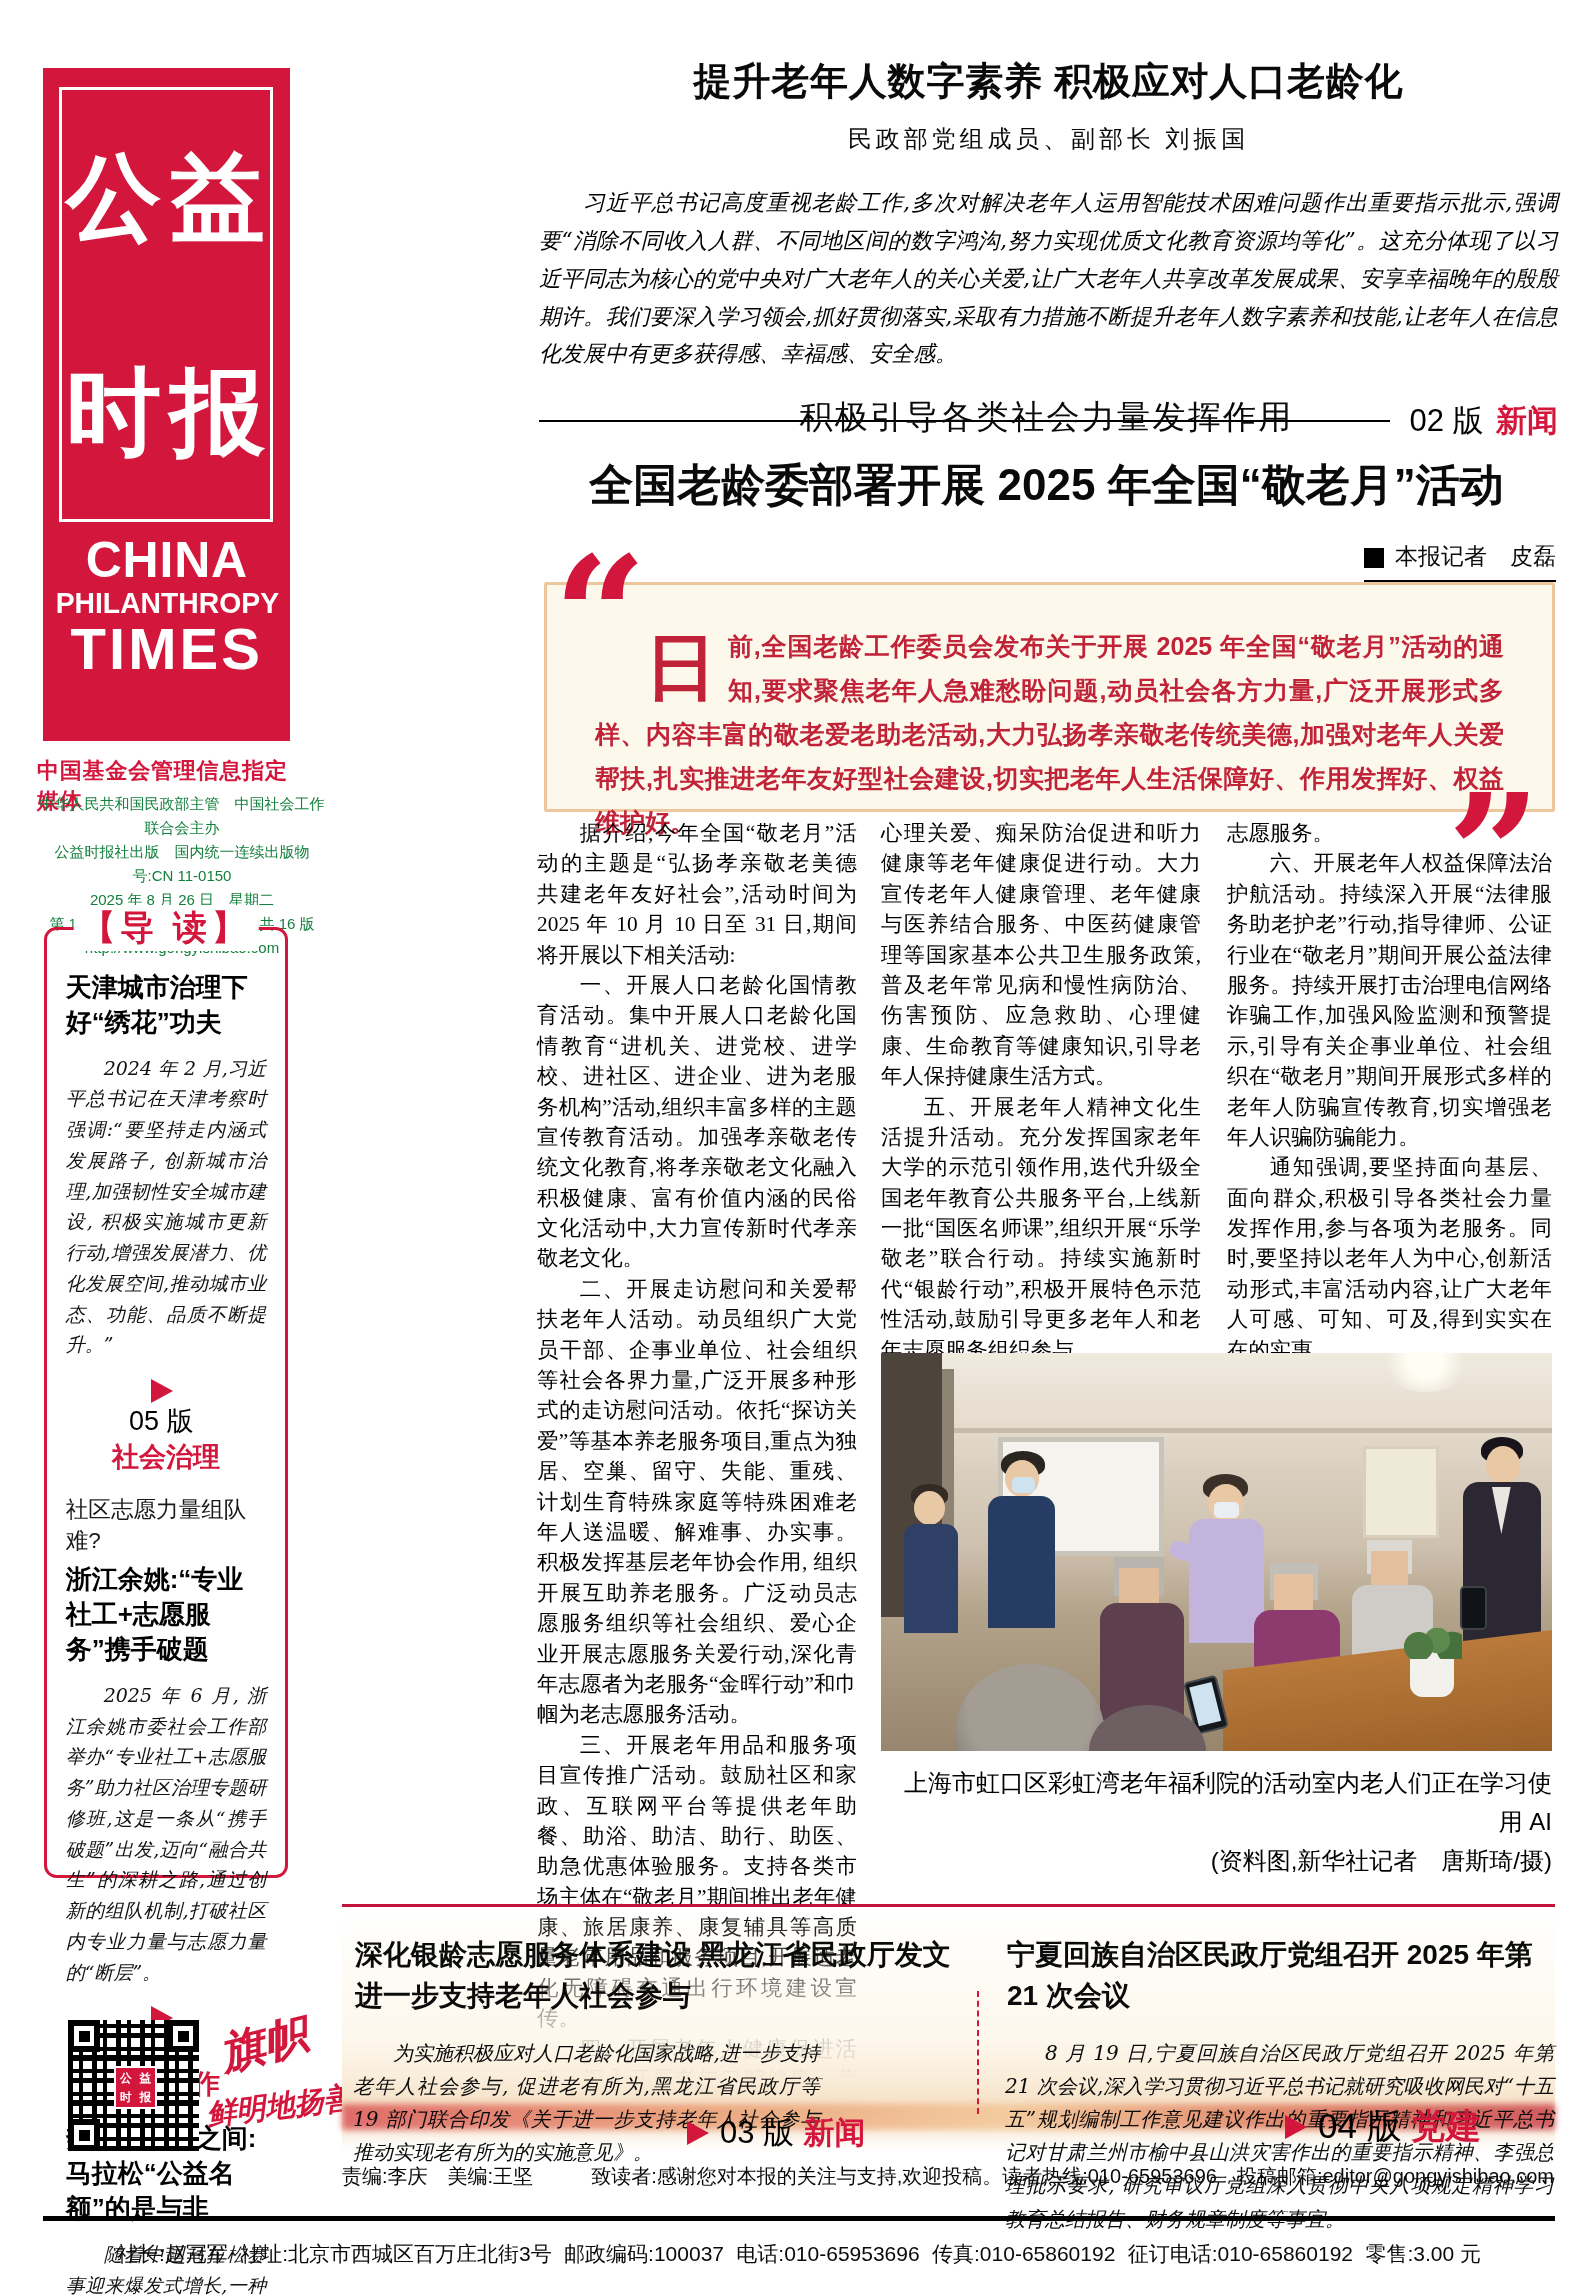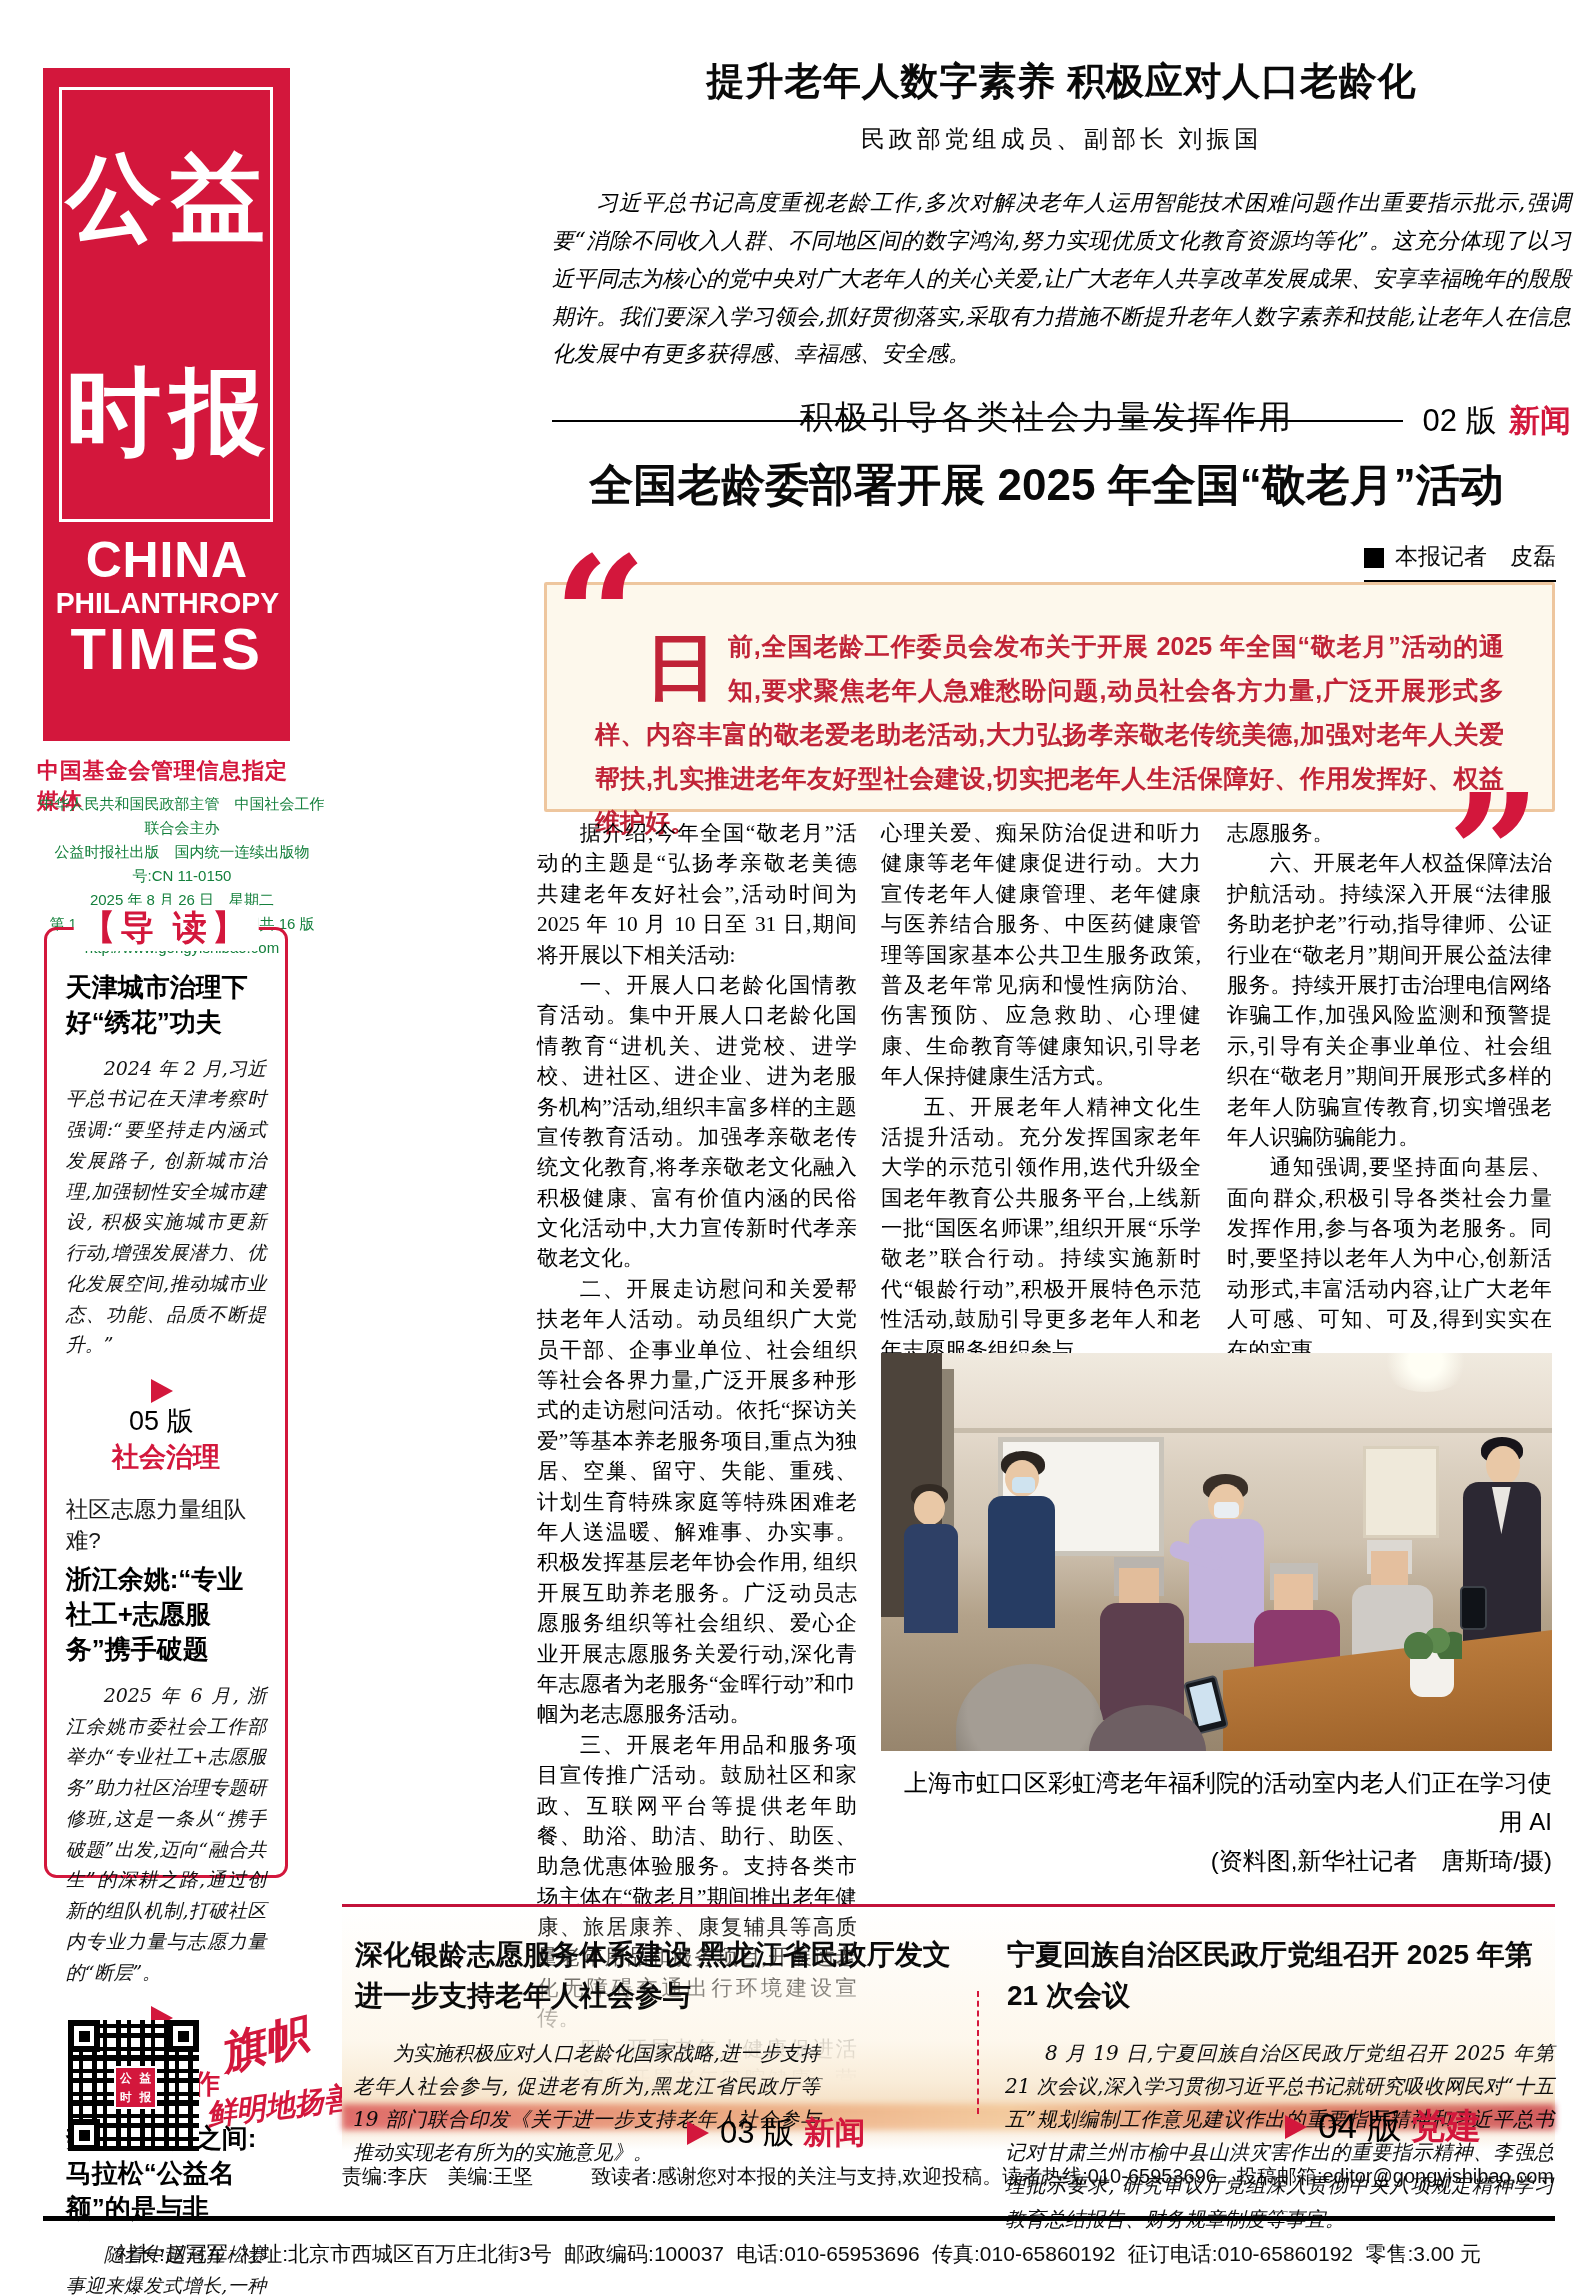--- a/index.html
+++ b/index.html
@@ -53,21 +53,21 @@
   .f1{left:0;top:0;} .f2{right:0;top:0;} .f3{left:0;bottom:0;}
   .qr-logo{position:absolute;left:46px;top:46px;width:39px;height:39px;background:var(--red);
            border:2.3px solid #fff;display:grid;grid-template-columns:1fr 1fr;place-items:center;
            color:#fff;font-size:11.7px;font-weight:700;line-height:1;}
   .slogan{position:absolute;left:138px;top:-4.7px;color:var(--red);
           font-family:"DejaVu Serif",serif;font-style:italic;font-weight:700;}
   .slogan-l1{font-size:44px;transform:rotate(-14deg);display:inline-block;margin-left:14px;}
   .slogan-l2{font-size:29.5px;transform:rotate(-7deg);display:inline-block;white-space:nowrap;margin-top:12.4px;}
 
   
-  .top-article{left:552px;top:56px;width:1019px;}
+  .top-article{left:539px;top:56px;width:1019px;}
   .ta-headline{text-align:center;font-size:38px;font-weight:900;letter-spacing:0.8px;margin:0;}
   .ta-byline{text-align:center;font-size:24px;margin-top:15.6px;letter-spacing:3.9px;font-weight:500;}
   .ta-body{margin-top:29.5px;font-family:"DejaVu Serif",serif;font-style:italic;font-size:22px;
            line-height:1.72;text-align:justify;text-indent:2em;color:#000;}
   .pageref-row{display:flex;align-items:center;margin-top:26.4px;}
   .pr-rule{flex:1;border-top:2.3px solid #000;margin-right:20px;}
   .pr-page{font-size:31px;color:#000;}
   .pr-section{font-size:31px;color:var(--red);font-weight:900;margin-left:12.4px;}
 
   

